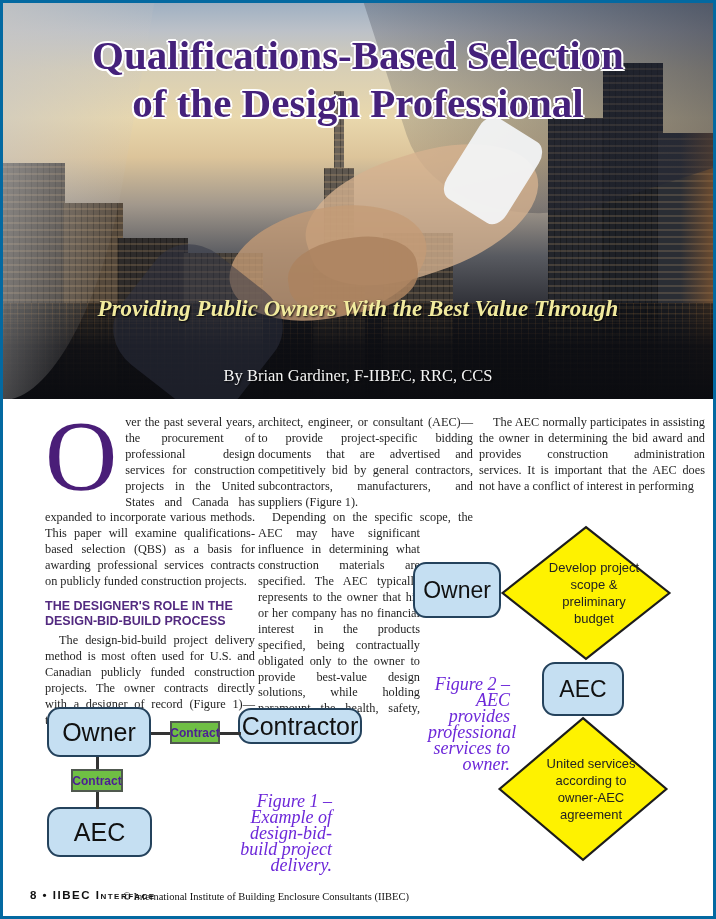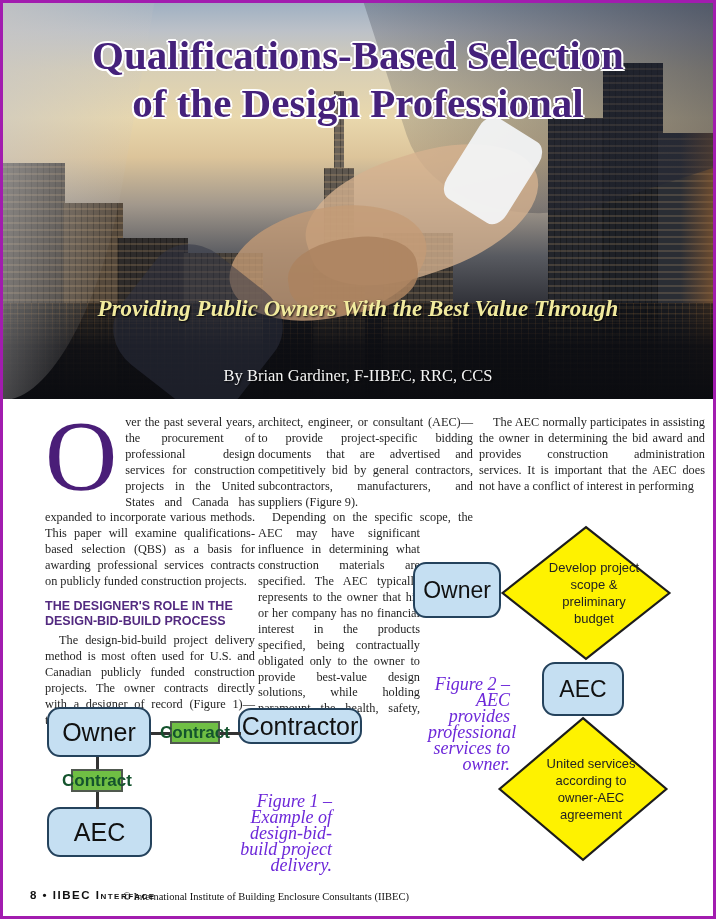--- a/index.html
+++ b/index.html
@@ -1,19 +1,19 @@
 <!DOCTYPE html>
 <html><head>
 <meta charset="utf-8">
 <style>
   * { margin:0; padding:0; box-sizing:border-box; }
   html,body { background:#e8e8e8; }
   .page {
     position:relative; width:716px; height:919px;
-    background:#ffffff; border:3px solid #a21caf;
+    background:#ffffff; border:3px solid #0369a1;
     overflow:hidden;
     font-family:"Liberation Serif", serif;
   }
   
   .hero {
     position:absolute; left:0; top:0; width:710px; height:396px; overflow:hidden;
     background:linear-gradient(180deg,#9fb0c2 0%,#bcc1c8 7%,#d8cfb5 17%,#e9d8ad 29%,
       #dcc49a 39%,#a2988c 51%,#585a60 64%,#26272e 79%,#131418 92%,#0e0f13 100%);
   }
   .bldg {
@@ -107,21 +107,21 @@
   .node {
     position:absolute; display:flex; align-items:center; justify-content:center;
     background:#c5dff2; border:2.5px solid #24425c; border-radius:13px;
     font-family:"Liberation Sans", sans-serif; color:#111;
   }
   .node-lg { font-size:25px; }
   .node-md { font-size:23px; }
   .contract {
     position:absolute; display:flex; align-items:center; justify-content:center;
     background:#6fbf44; border:2px solid #50594f;
-    font-family:"Liberation Sans", sans-serif; font-size:17px; font-weight:bold; color:#14532d;
+    font-family:"Liberation Sans", sans-serif; font-size:12px; font-weight:bold; color:#4c1d95;
     z-index:3;
   }
   .link-line { position:absolute; background:#333; z-index:2; }
   .caption {
     position:absolute; font-style:italic; font-size:18px; line-height:16px;
     color:#6d28d9;
     text-align:right;
   }
   .diamond { position:absolute; z-index:2; }
   .diamond svg { position:absolute; left:0; top:0; width:100%; height:100%; }
@@ -187,21 +187,21 @@
 
   <div class="col col1">
     <div class="para">
       <span class="dropcap">O</span><span>ver the past several years, the procurement of professional design services for construction projects in the United States and Canada has expanded to incorporate various methods. This paper will examine qualifications-based selection (QBS) as a basis for awarding professional services contracts on publicly funded construction projects.</span>
     </div>
     <div class="section-heading">THE DESIGNER'S ROLE IN THE DESIGN-BID-BUILD PROCESS</div>
     <div class="para indent just-last">The design-bid-build project delivery method is most often used for U.S. and Canadian publicly funded construction projects. The owner contracts directly with a designer of record (Figure 1)—typically an</div>
   </div>
 
   <div class="col col2">
-    <div class="para">architect, engineer, or consultant (AEC)—to provide project-specific bidding documents that are advertised and competitively bid by general contractors, subcontractors, manufacturers, and suppliers (Figure 9).</div>
+    <div class="para">architect, engineer, or consultant (AEC)—to provide project-specific bidding documents that are advertised and competitively bid by general contractors, subcontractors, manufacturers, and suppliers (Figure 1).</div>
     <div class="para indent just-last">Depending on the specific scope, the</div>
     <div class="para narrow">AEC may have significant influence in determining what construction materials are specified. The AEC typically represents to the owner that his or her company has no financial interest in the products specified, being contractually obligated only to the owner to provide best-value design solutions, while holding paramount the health, safety, and well-</div>
   </div>
 
   <div class="col col3">
     <div class="para indent">The AEC normally participates in assisting the owner in determining the bid award and provides construction administration services. It is important that the AEC does not have a conflict of interest in performing</div>
   </div>
 
   <div class="link-line" style="left:148px; top:729px; width:90px; height:2.5px;"></div>
   <div class="link-line" style="left:93px; top:754px; width:2.5px; height:52px;"></div>

